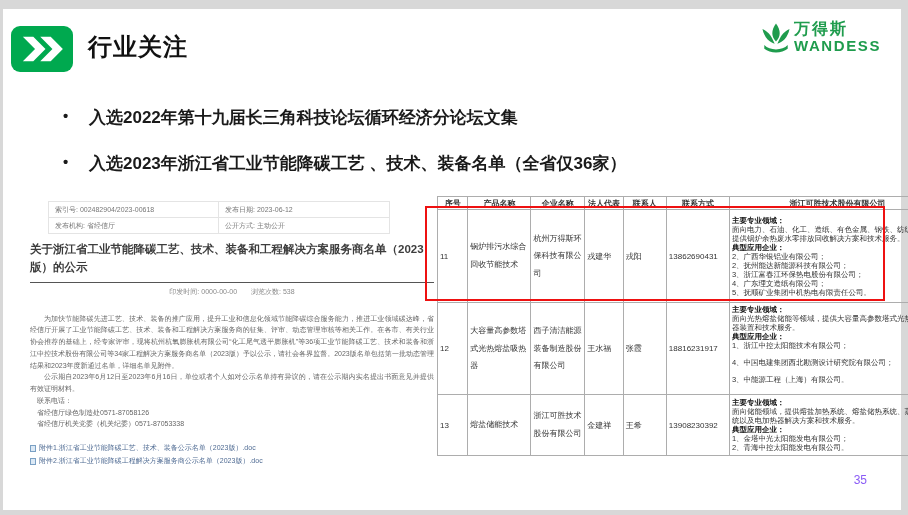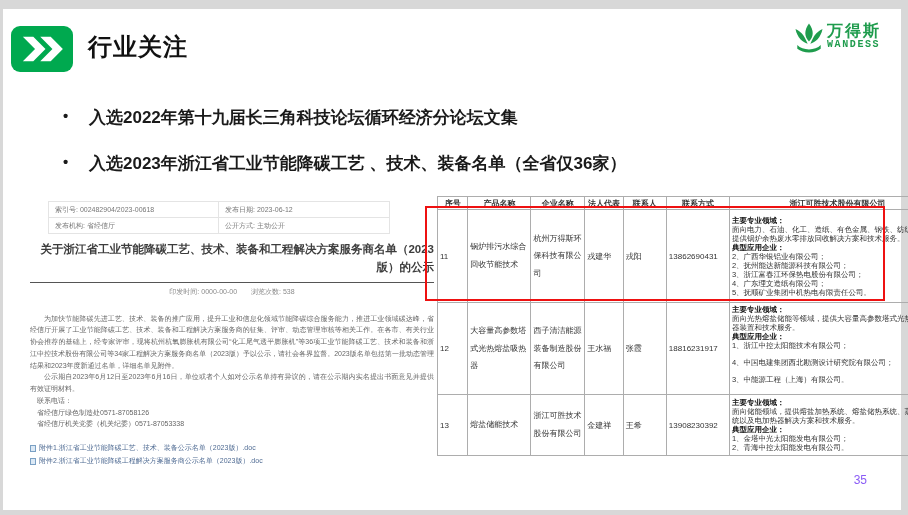--- a/index.html
+++ b/index.html
@@ -8,33 +8,33 @@
   .slide { position:absolute; left:3px; top:9px; right:7px; bottom:5px; background:#ffffff; }
 
   
   .badge { position:absolute; left:8px; top:17px; width:62px; height:46px; background:#00a94f; border-radius:9px; display:flex; align-items:center; justify-content:center; }
   .page-title { position:absolute; left:85px; top:22px; font-size:24px; font-weight:bold; color:#111; letter-spacing:1px; }
 
   
   .logo { position:absolute; right:20px; top:10px; display:flex; align-items:center; gap:0; }
   .logo-text { display:flex; flex-direction:column; line-height:1.05; }
   .logo-cn { font-size:16px; font-weight:bold; color:#1f9c4d; letter-spacing:2px; }
-  .logo-en { font-size:10px; font-weight:bold; color:#1f9c4d; letter-spacing:1.6px;font-family:Liberation Mono, monospace; }
+  .logo-en { font-size:15px; font-weight:bold; color:#1f9c4d; letter-spacing:1.6px; }
 
   
   .bullets { position:absolute; left:60px; top:97px; width:680px; }
   .bullet-item { display:flex; margin-bottom:23px; font-size:17px; font-weight:bold; color:#1a1a1a; }
   .bullet-dot { width:26px; font-size:15px; padding-top:1px; }
 
   
   .doc { position:absolute; left:27px; top:192px; width:404px; color:#666; }
   .meta-table { margin-left:18px; width:342px; border-collapse:collapse; font-size:7px; color:#777; }
   .meta-table td { border:1px solid #e4e4e4; padding:2.5px 6px; height:13px; }
   .meta-table td.lab { width:170px; }
-  .doc-title { margin-top:7px; font-size:11.5px; font-weight:bold; color:#3d3d3d; text-align:right; line-height:1.55; }
+  .doc-title { margin-top:7px; font-size:11.5px; font-weight:bold; color:#3d3d3d; text-align:left; line-height:1.55; }
   .doc-divider { border:none; border-top:1px solid #555; margin:5px 0 4px 0; }
   .doc-subinfo { text-align:center; font-size:7px; color:#8a8a8a; }
   .doc-body { margin-top:16px; font-size:7px; line-height:1.68; color:#666; text-align:justify; }
   .doc-body p.ind { text-indent:2em; }
   .doc-body p.ct { text-indent:1em; }
   .attachments { margin-top:13px; font-size:7px; }
   .attach-link { display:flex; align-items:center; margin-top:3px; color:#4f6b93; cursor:pointer; }
   .doc-ic { display:inline-block; width:6px; height:7px; background:#dce9f5; border:1px solid #7aa0c4; margin-right:3px; }
 
   

